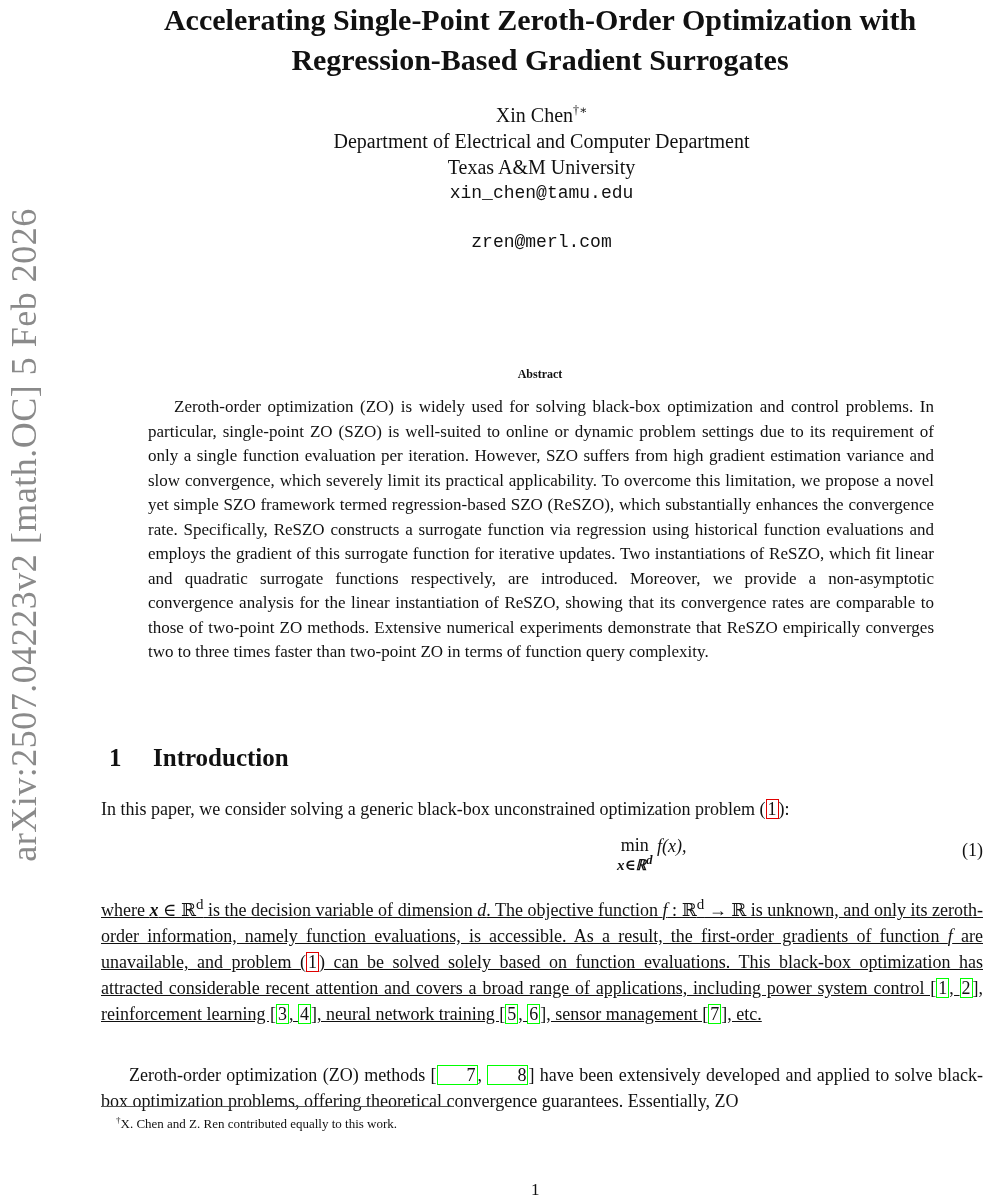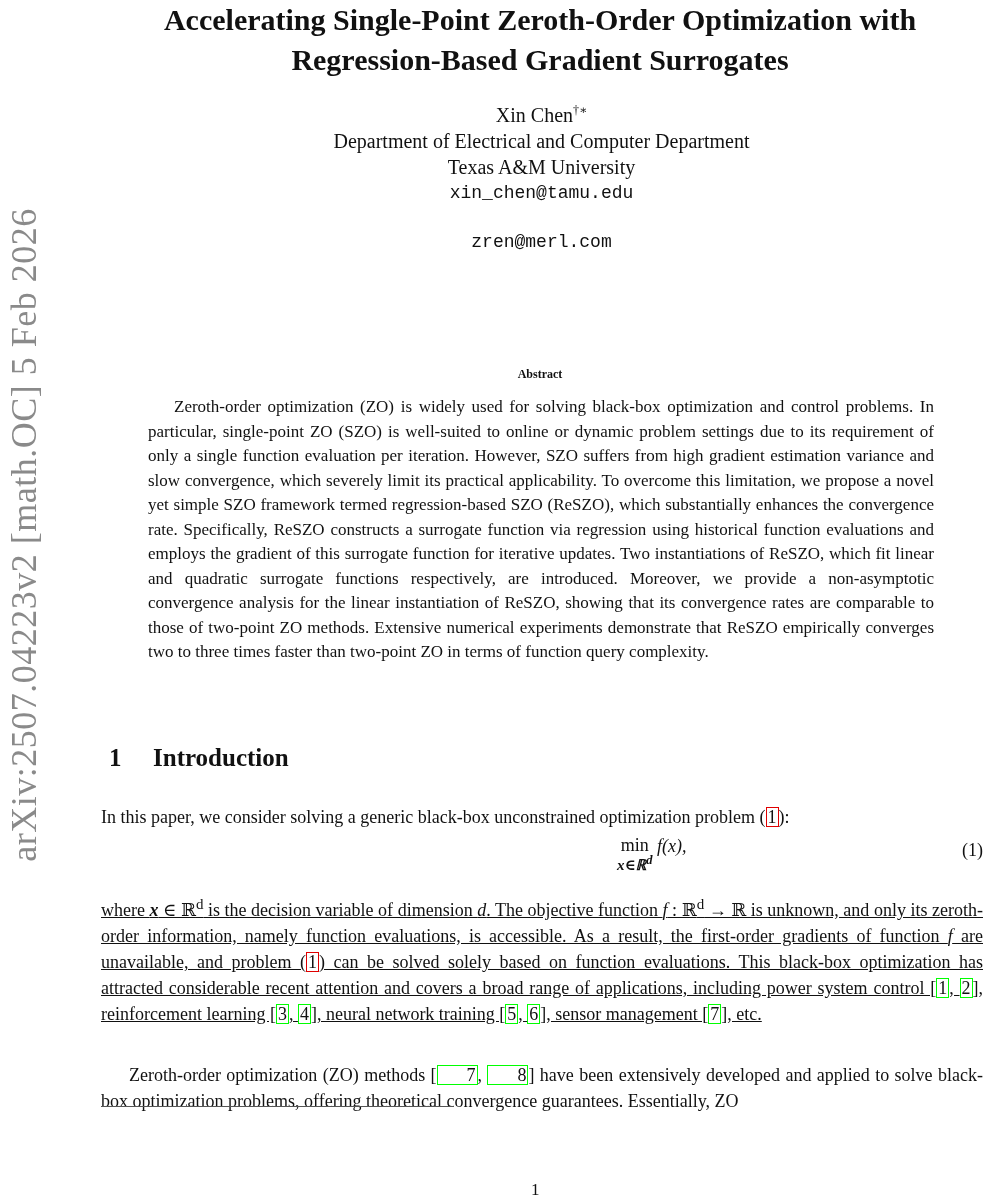--- a/index.html
+++ b/index.html
@@ -58,21 +58,21 @@
   <div class="email">zren@merl.com</div>
 </div>
 
 <div class="abstract-heading">Abstract</div>
 <div class="abstract-body">Zeroth-order optimization (ZO) is widely used for solving black-box optimization and control problems. In particular, single-point ZO (SZO) is well-suited to online or dynamic problem settings due to its requirement of only a single function evaluation per iteration. However, SZO suffers from high gradient estimation variance and slow convergence, which severely limit its practical applicability. To overcome this limitation, we propose a novel yet simple SZO framework termed regression-based SZO (ReSZO), which substantially enhances the convergence rate. Specifically, ReSZO constructs a surrogate function via regression using historical function evaluations and employs the gradient of this surrogate function for iterative updates. Two instantiations of ReSZO, which fit linear and quadratic surrogate functions respectively, are introduced. Moreover, we provide a non-asymptotic convergence analysis for the linear instantiation of ReSZO, showing that its convergence rates are comparable to those of two-point ZO methods. Extensive numerical experiments demonstrate that ReSZO empirically converges two to three times faster than two-point ZO in terms of function query complexity.</div>
 
 <div class="section-heading">
   <span class="num">1</span><span>Introduction</span>
 </div>
 
-<div class="para" style="top:796px;margin-top:8px;">
+<div class="para" style="top:796px;">
   <span>In this paper, we consider solving a generic black-box unconstrained optimization problem (</span><span class="ref-eq">1</span><span>):</span>
 </div>
 
 <div class="equation">
   <span class="expr">
     <span class="min"><span>min</span><span class="sub"><span>x∈ℝ</span><sup>d</sup></span></span>
     <i class="m">f(x),</i>
   </span>
   <span class="eqnum">(1)</span>
 </div>
@@ -80,15 +80,16 @@
 <div class="para indent" style="top:891px; text-indent:0;text-decoration:underline;">
   <span>where </span><b class="m">x</b><span> ∈ ℝ</span><sup>d</sup><span> is the decision variable of dimension </span><i class="m">d</i><span>. The objective function </span><i class="m">f</i><span> : ℝ</span><sup>d</sup><span> → ℝ is unknown, and only its zeroth-order information, namely function evaluations, is accessible. As a result, the first-order gradients of function </span><i class="m">f</i><span> are unavailable, and problem (</span><span class="ref-eq">1</span><span>) can be solved solely based on function evaluations. This black-box optimization has attracted considerable recent attention and covers a broad range of applications, including power system control [</span><span class="cite">1</span>, <span class="cite">2</span><span>], reinforcement learning [</span><span class="cite">3</span>, <span class="cite">4</span><span>], neural network training [</span><span class="cite">5</span>, <span class="cite">6</span><span>], sensor management [</span><span class="cite">7</span><span>], etc.</span>
 </div>
 
 <div class="para indent" style="top:1047px;margin-top:15px;">
   <span>Zeroth-order optimization (ZO) methods [</span><span class="cite">7</span>, <span class="cite">8</span><span>] have been extensively developed and applied to solve black-box optimization problems, offering theoretical convergence guarantees. Essentially, ZO</span>
 </div>
 
 <div class="footnote-rule"></div>
 <div class="footnotes">
+  <div><sup>†</sup><span>X. Chen and Z. Ren contributed equally to this work.</span></div>
 </div>
 
 <div class="page-number">1</div>
 
 </body></html>

